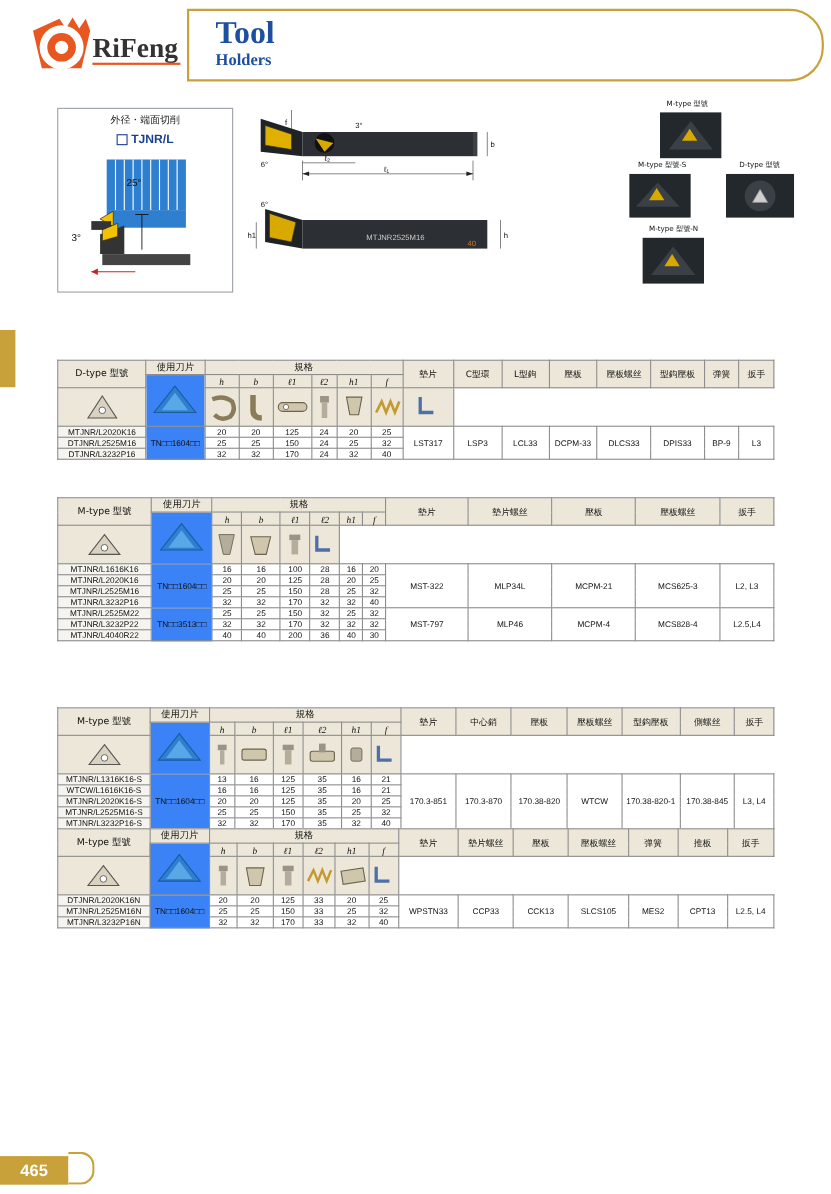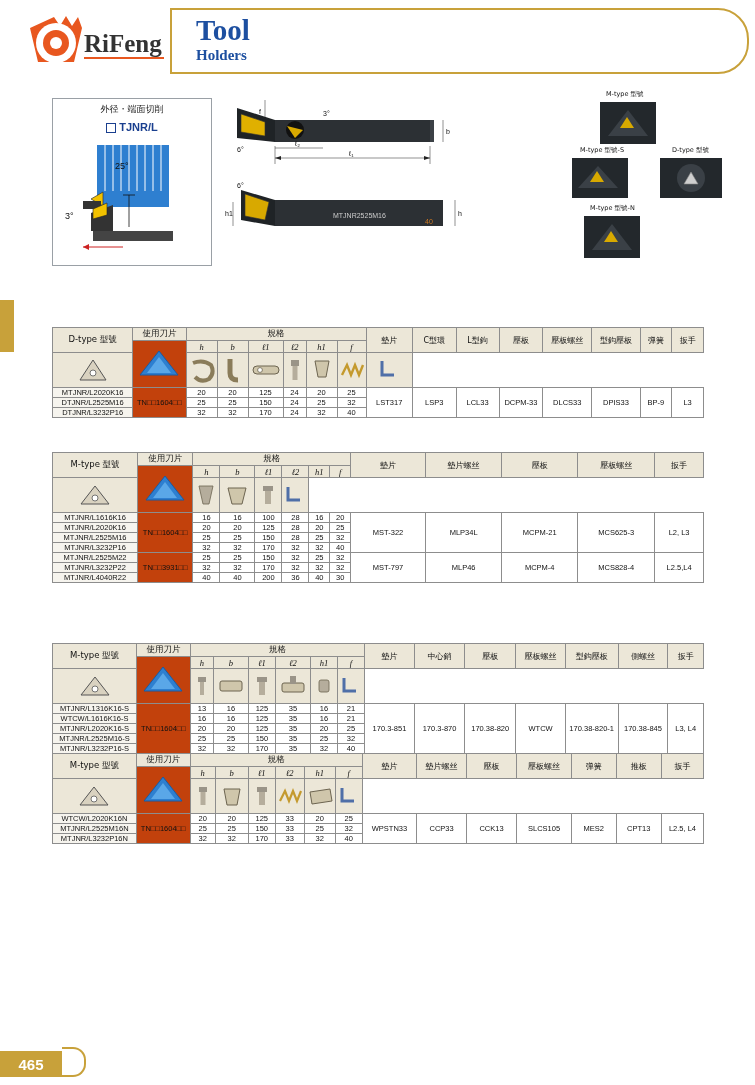--- a/index.html
+++ b/index.html
@@ -93,21 +93,21 @@
   .hdr-cell.small{font-size:8px;}
   .subhdr{background:#ece7d8;font-style:italic;font-family:"Liberation Serif",serif;font-size:8.5px;}
   .code-cell{
     text-align:left;padding-left:4px;background:#f6f4ee;
     font-family:"Liberation Sans",sans-serif;font-size:7.5px;white-space:nowrap;
   }
   .num{font-family:"Liberation Sans",sans-serif;font-size:7.5px;}
   .partno{font-family:"Liberation Sans",sans-serif;font-size:7.5px;}
   .icon-cell{background:#ece7d8;height:34px;}
   .icon-cell svg{display:block;margin:0 auto;}
-  .insert-cell{background:#c2410c;}
+  .insert-cell{background:#3b82f6;}
 
   
   .pagebar{
     position:absolute;left:0;bottom:0;width:755px;height:42px;background:#ffffff;
   }
   .pagenum-box{
     position:absolute;left:0;bottom:8px;width:62px;height:26px;
     background:#c8a13a;color:#fff;
     font-family:"Liberation Sans",sans-serif;font-size:15px;font-weight:bold;
     display:flex;align-items:center;justify-content:center;
@@ -453,21 +453,21 @@
     <td class="num">32</td>
     <td class="num">32</td>
     <td class="num">170</td>
     <td class="num">32</td>
     <td class="num">32</td>
     <td class="num">40</td>
   </tr>
 
   <tr>
     <td class="code-cell">MTJNR/L2525M22</td>
-    <td class="insert-cell" rowspan="3">TN□□3931□□</td>
+    <td class="insert-cell" rowspan="3">TN□□3513□□</td>
     <td class="num">25</td>
     <td class="num">25</td>
     <td class="num">150</td>
     <td class="num">32</td>
     <td class="num">25</td>
     <td class="num">32</td>
     <td class="partno" rowspan="3">MST-797</td>
     <td class="partno" rowspan="3">MLP46</td>
     <td class="partno" rowspan="3">MCPM-4</td>
     <td class="partno" rowspan="3">MCS828-4</td>
@@ -683,21 +683,21 @@
           </svg>
         </td>
     <td class="icon-cell">
           <svg width="26" height="26">
             <path d="M6 5 L6 18 L18 18" fill="none" stroke="#4f6fa8" stroke-width="3"></path>
           </svg>
         </td>
   </tr>
 
   <tr>
-    <td class="code-cell">WTCW/L2020K16N</td>
+    <td class="code-cell">DTJNR/L2020K16N</td>
     <td class="insert-cell" rowspan="3">TN□□1604□□</td>
     <td class="num">20</td>
     <td class="num">20</td>
     <td class="num">125</td>
     <td class="num">33</td>
     <td class="num">20</td>
     <td class="num">25</td>
     <td class="partno" rowspan="3">WPSTN33</td>
     <td class="partno" rowspan="3">CCP33</td>
     <td class="partno" rowspan="3">CCK13</td>

